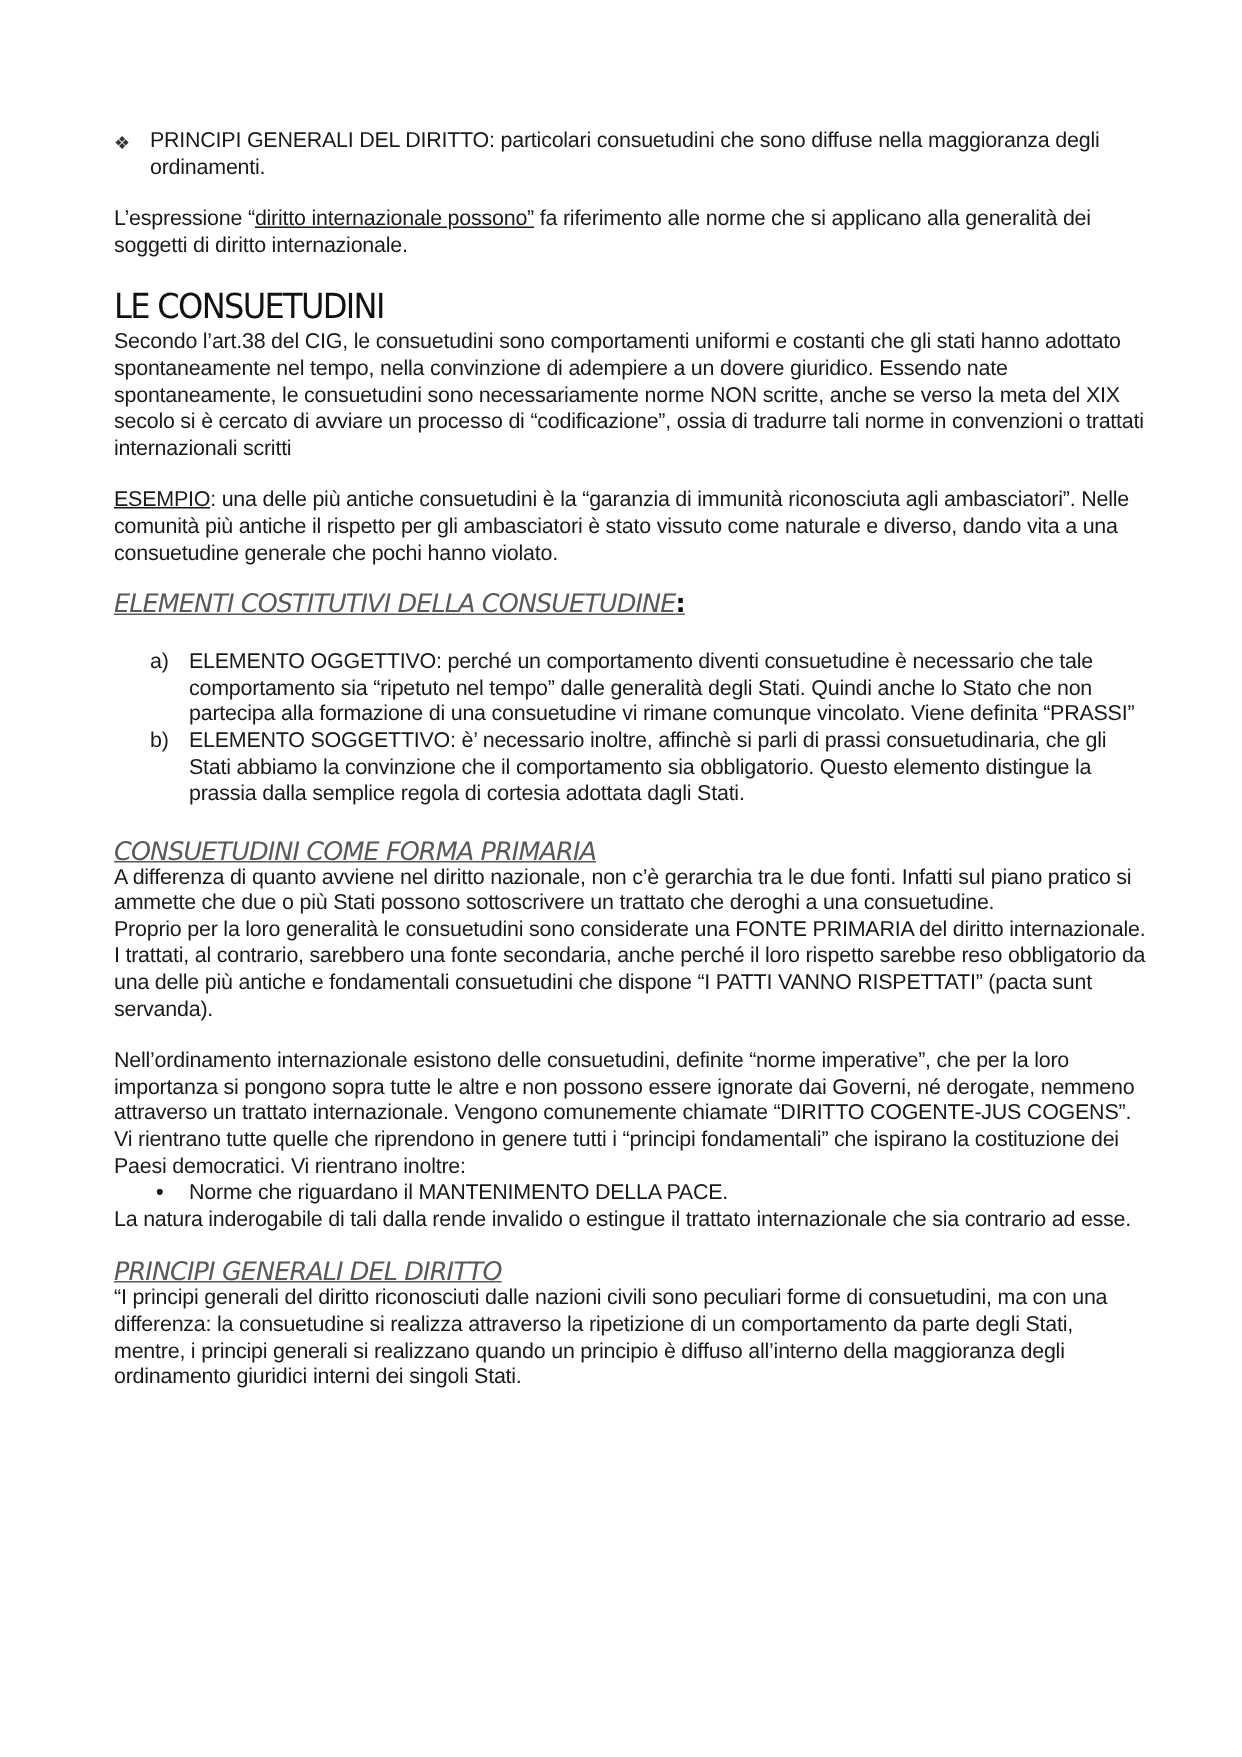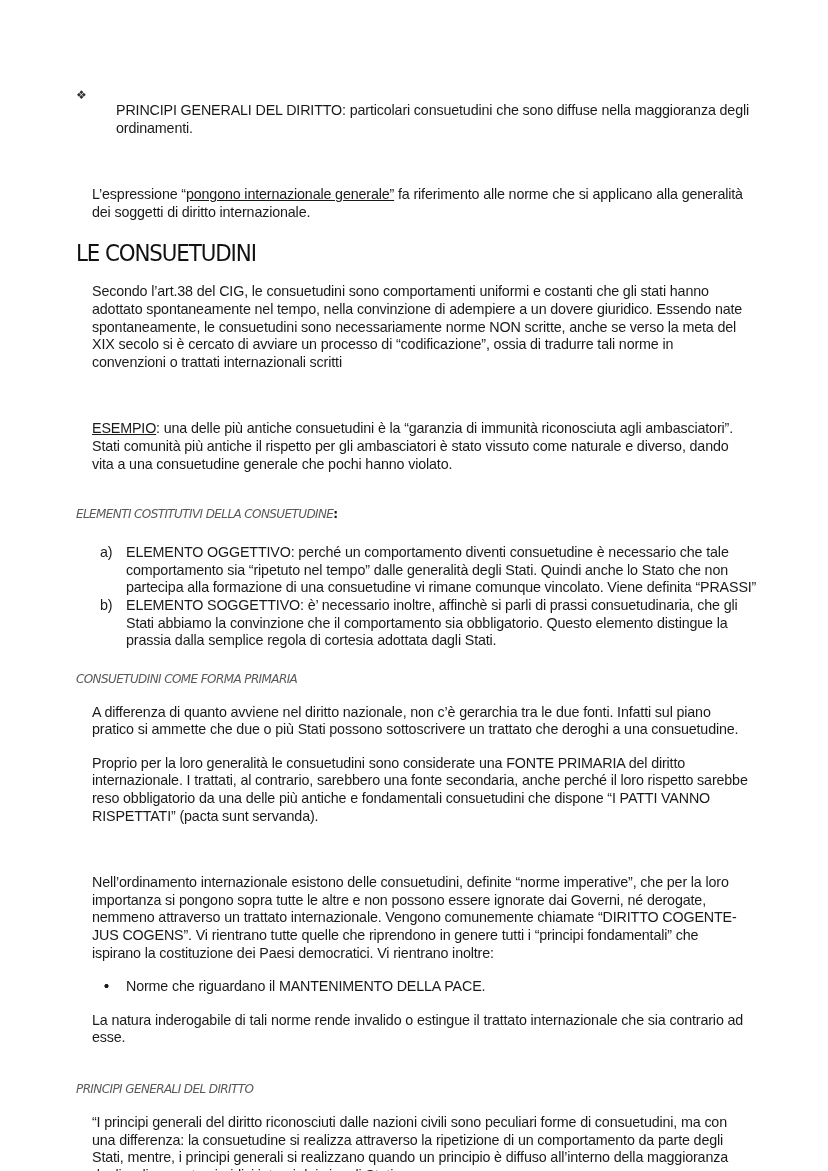--- a/index.html
+++ b/index.html
@@ -2,33 +2,33 @@
 <html><head>
 <meta charset="utf-8">
 <style>
   html, body { margin: 0; padding: 0; background: #ffffff; }
   body { width: 828px; height: 1171px; position: relative; overflow: hidden; }
   .page {
     position: absolute; left: 76px; top: 86px; width: 690px;
     font-family: "Liberation Sans", sans-serif; font-size: 14.3px; line-height: 17.6px;
     color: #1a1a1a; letter-spacing: -0.15px;
   }
-  p { margin: 16px; }
+  p { margin: 0; }
   .bullet-diamond { display: flex; margin-left: 0; }
   .bullet-diamond .glyph { width: 24px; flex: none; font-size: 12px; color: #333; padding-top: 1px; }
   .u { text-decoration: underline; }
   .gap-s { height: 17px; }
   .h1 {
     font-family: "DejaVu Sans", sans-serif; font-size: 23px; line-height: 28px;
     color: #111; letter-spacing: -1.2px; margin-top: 18px; margin-bottom: 1px; font-weight: normal;
     transform: scaleX(0.93); transform-origin: left;
   }
   .subhead {
-    font-family: "DejaVu Sans", sans-serif; font-style: italic; font-size: 12px;
-    color: #595959; letter-spacing: -0.6px; line-height: 18px;
+    font-family: "DejaVu Sans", sans-serif; font-style: italic; font-size: 17px;
+    color: #595959; text-decoration: underline; letter-spacing: -0.6px; line-height: 18px;
     font-weight: normal;
   }
   .subhead .colon { color: #111; font-weight: bold; font-style: normal; }
   ol.alpha { margin: 0; padding-left: 50px; list-style: none; }
   ol.alpha li { position: relative; }
   ol.alpha li .lbl { position: absolute; left: -26px; }
   ul.dots { margin: 0; padding-left: 50px; list-style: none; }
   ul.dots li { position: relative; }
   ul.dots li .dot { position: absolute; left: -22px; top: 0; }
 </style>
@@ -37,29 +37,29 @@
 
 <div class="page">
 
   <div class="bullet-diamond">
     <span class="glyph">❖</span>
     <p><span>PRINCIPI GENERALI DEL DIRITTO</span><span>: particolari consuetudini che sono diffuse nella maggioranza degli ordinamenti.</span></p>
   </div>
 
   <div class="gap-s"></div>
 
-  <p><span>L’espressione “</span><span class="u">pongono internazionale generale”</span><span>  fa riferimento alle norme che si applicano alla generalità dei soggetti di diritto internazionale.</span></p>
+  <p><span>L’espressione “</span><span class="u">diritto internazionale possono”</span><span>  fa riferimento alle norme che si applicano alla generalità dei soggetti di diritto internazionale.</span></p>
 
   <h1 class="h1">LE CONSUETUDINI</h1>
 
   <p>Secondo l’art.38 del CIG, le consuetudini sono comportamenti uniformi e costanti che gli stati hanno adottato spontaneamente nel tempo, nella convinzione di adempiere a un dovere giuridico. Essendo nate spontaneamente, le consuetudini sono necessariamente norme NON scritte, anche se verso la meta del XIX secolo si è cercato di avviare un processo di “codificazione”, ossia di tradurre tali norme in convenzioni o trattati internazionali scritti</p>
 
   <div class="gap-s"></div>
 
-  <p><span class="u">ESEMPIO</span><span>: una delle più antiche consuetudini è la “garanzia di immunità riconosciuta agli ambasciatori”. Stati comunità più antiche il rispetto per gli ambasciatori è stato vissuto come naturale e diverso, dando vita a una consuetudine generale che pochi hanno violato.</span></p>
+  <p><span class="u">ESEMPIO</span><span>: una delle più antiche consuetudini è la “garanzia di immunità riconosciuta agli ambasciatori”. Nelle comunità più antiche il rispetto per gli ambasciatori è stato vissuto come naturale e diverso, dando vita a una consuetudine generale che pochi hanno violato.</span></p>
 
   <div style="height:16px"></div>
 
   <div class="subhead"><span>ELEMENTI COSTITUTIVI DELLA CONSUETUDINE</span><span class="colon">:</span></div>
 
   <div style="height:21px"></div>
 
 
   <ol class="alpha">
     <li><span class="lbl">a)</span><span>ELEMENTO OGGETTIVO: perché un comportamento diventi consuetudine è necessario che tale comportamento sia “ripetuto nel tempo” dalle generalità degli Stati. Quindi anche lo Stato che non partecipa alla formazione di una consuetudine vi rimane comunque vincolato. Viene definita “PRASSI”</span></li>
@@ -72,20 +72,20 @@
   <p>A differenza di quanto avviene nel diritto nazionale, non c’è gerarchia tra le due fonti. Infatti sul piano pratico si ammette che due o più Stati possono sottoscrivere un trattato che deroghi a una consuetudine.</p>
   <p>Proprio per la loro generalità le consuetudini sono considerate una FONTE PRIMARIA del diritto internazionale. I trattati, al contrario, sarebbero una fonte secondaria, anche perché il loro rispetto sarebbe reso obbligatorio da una delle più antiche e fondamentali consuetudini che dispone “I PATTI VANNO RISPETTATI” (pacta sunt servanda).</p>
 
   <div style="height:17px"></div>
 
   <p>Nell’ordinamento internazionale esistono delle consuetudini, definite “norme imperative”, che per la loro importanza si pongono sopra tutte le altre e non possono essere ignorate dai Governi, né derogate, nemmeno attraverso un trattato internazionale. Vengono comunemente chiamate “DIRITTO COGENTE-JUS COGENS”. Vi rientrano tutte quelle che riprendono in genere tutti i “principi fondamentali” che ispirano la costituzione dei Paesi democratici. Vi rientrano inoltre:</p>
   <ul class="dots">
     <li><span class="dot">•</span></li>
     <li><span class="dot">•</span><span>Norme che riguardano il MANTENIMENTO DELLA PACE.</span></li>
   </ul>
-  <p>La natura inderogabile di tali norme rende invalido o estingue il trattato internazionale che sia contrario ad esse.</p>
+  <p>La natura inderogabile di tali dalla rende invalido o estingue il trattato internazionale che sia contrario ad esse.</p>
 
   <div style="height:17px"></div>
 
   <div class="subhead">PRINCIPI GENERALI DEL DIRITTO</div>
   <p>“I principi generali del diritto riconosciuti dalle nazioni civili sono peculiari forme di consuetudini, ma con una differenza: la consuetudine si realizza attraverso la ripetizione di un comportamento da parte degli Stati, mentre, i principi generali si realizzano quando un principio è diffuso all’interno della maggioranza degli ordinamento giuridici interni dei singoli Stati.</p>
 
 </div>
 
 </body></html>

